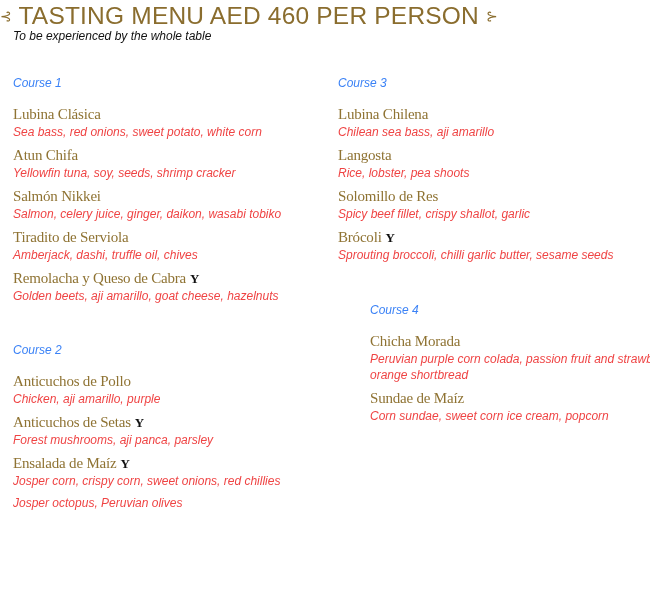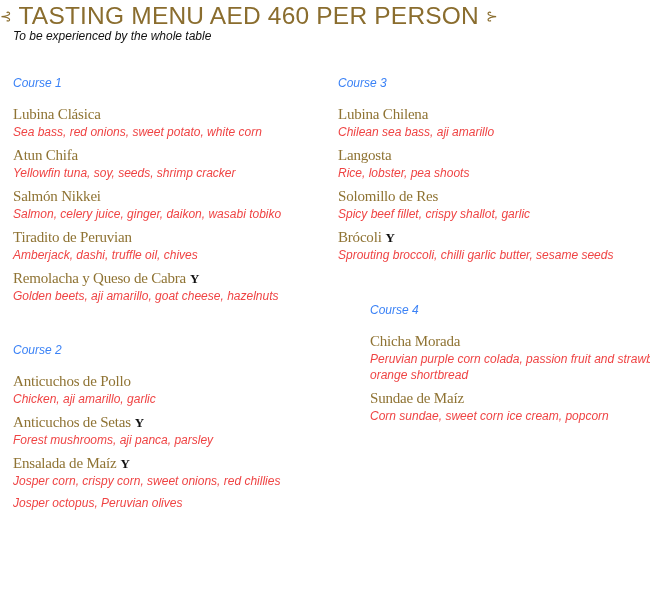--- a/index.html
+++ b/index.html
@@ -53,33 +53,33 @@
     </div>
     <div class="dish">
       <div class="dish-name"><span>Atun Chifa</span></div>
       <div class="dish-desc">Yellowfin tuna, soy, seeds, shrimp cracker</div>
     </div>
     <div class="dish">
       <div class="dish-name"><span>Salmón Nikkei</span></div>
       <div class="dish-desc">Salmon, celery juice, ginger, daikon, wasabi tobiko</div>
     </div>
     <div class="dish">
-      <div class="dish-name"><span>Tiradito de Peruvian</span></div>
+      <div class="dish-name"><span>Tiradito de Serviola</span></div>
       <div class="dish-desc">Amberjack, dashi, truffle oil, chives</div>
     </div>
     <div class="dish">
       <div class="dish-name"><span>Remolacha y Queso de Cabra</span><span class="veg">Y</span></div>
       <div class="dish-desc">Golden beets, aji amarillo, goat cheese, hazelnuts</div>
     </div>
   </div>
 <div id="course-1" class="col col-left" style="top:343px;">
     <div class="course-label">Course 2</div>
     <div class="dish">
       <div class="dish-name"><span>Anticuchos de Pollo</span></div>
-      <div class="dish-desc">Chicken, aji amarillo, garlic</div>
+      <div class="dish-desc">Chicken, aji amarillo, purple</div>
     </div>
     <div class="dish">
       <div class="dish-name"><span>Anticuchos de Setas</span><span class="veg">Y</span></div>
       <div class="dish-desc">Forest mushrooms, aji panca, parsley</div>
     </div>
     <div class="dish">
       <div class="dish-name"><span>Ensalada de Maíz</span><span class="veg">Y</span></div>
       <div class="dish-desc">Josper corn, crispy corn, sweet onions, red chillies</div>
     </div>
     <div class="dish">

